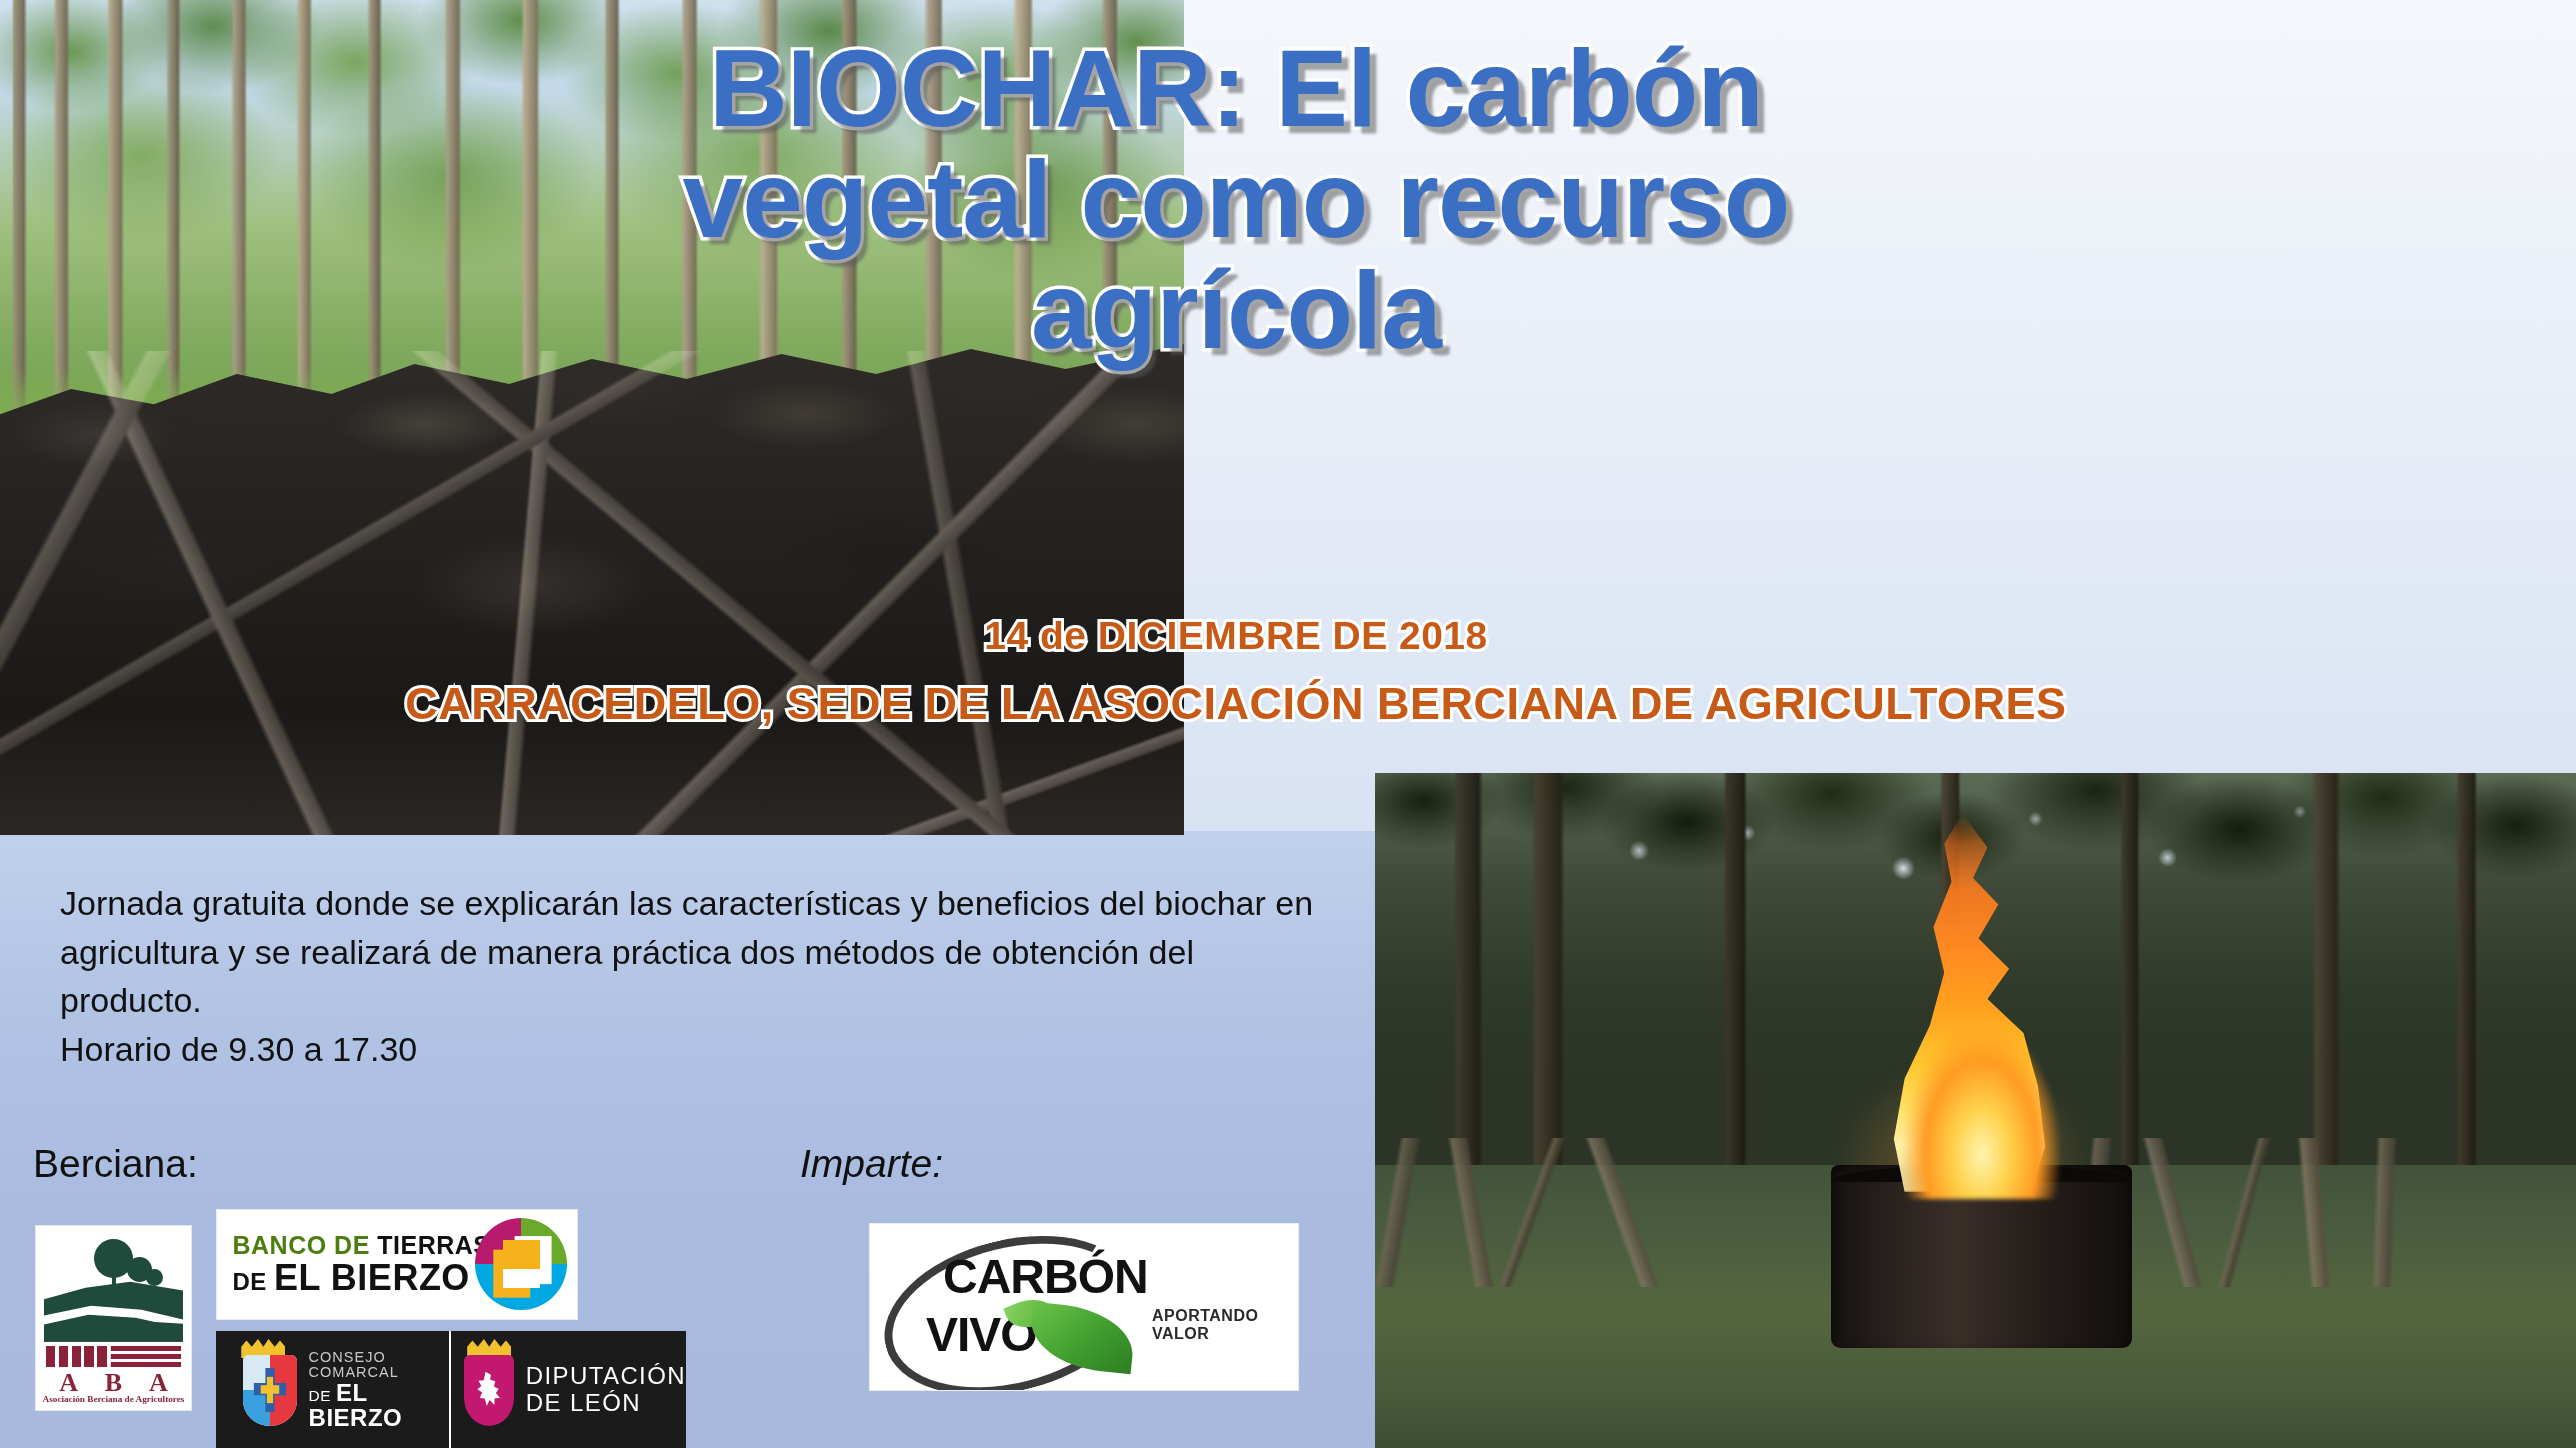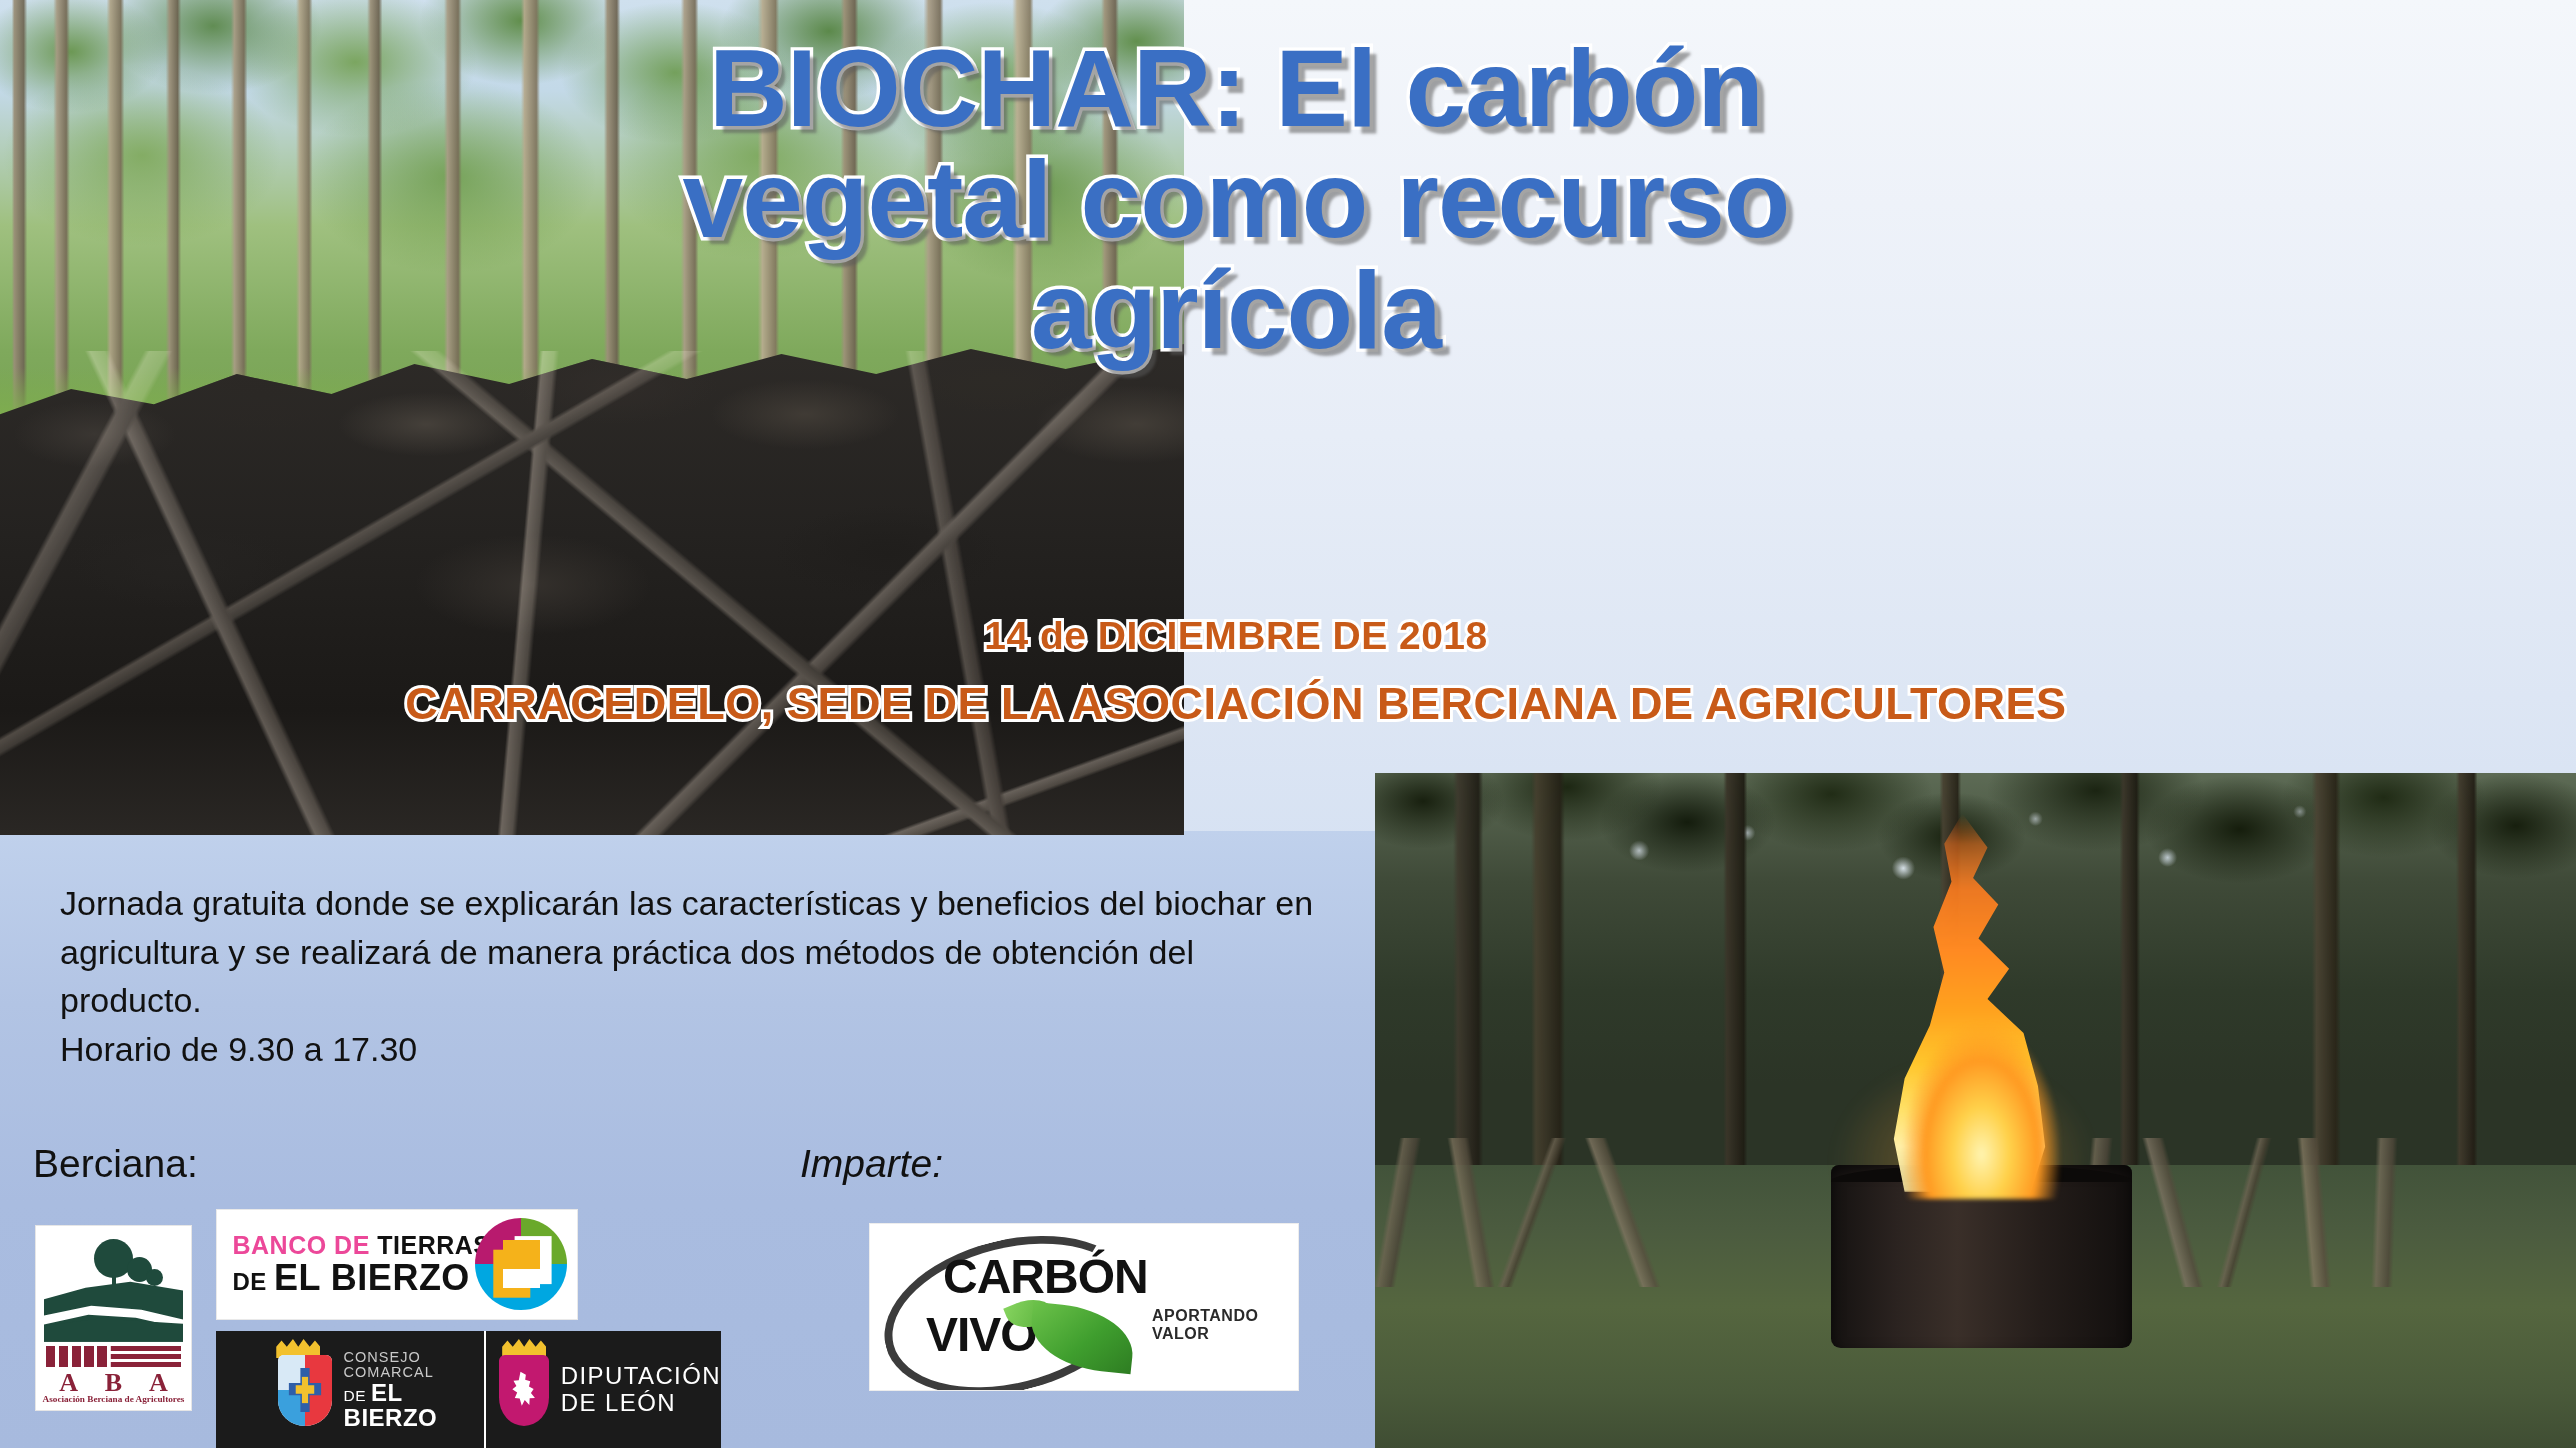--- a/index.html
+++ b/index.html
@@ -270,34 +270,34 @@
   .aba-sub{position:absolute;left:5.8px;right:5.8px;top:168px;text-align:center;
     color:#8a2239;font-family:"Liberation Serif", serif;font-size:9.2px;font-weight:bold;}
   
   .banco{
     position:absolute;left:216px;top:1209px;width:360px;height:109px;
     background:#ffffff;border:1px solid #e9e9e9;overflow:hidden;
     display:flex;align-items:center;
   }
   .banco-txt{margin-left:15.5px;line-height:1.0;}
   .banco-l1{font-size:25px;font-weight:bold;letter-spacing:0.5px;font-family:"Liberation Sans",sans-serif;}
-  .banco-l1 .g{color:#ec4899;}
+  .banco-l1 .g{color:#4d7c0f;}
   .banco-l1 .b{color:#111;}
   .banco-l2{font-size:36px;font-weight:bold;color:#111;letter-spacing:0.5px;margin-top:2.9px;font-family:"Liberation Sans",sans-serif;}
   .banco-l2 .sm{font-size:24px;}
   .banco-mark{position:absolute;right:9.7px;top:7.7px;width:92px;height:92px;border-radius:50%;overflow:hidden;
     background:conic-gradient(from 180deg,#00a7e1 0 25%,#b81a6e 25% 50%,#6aa92b 50% 75%,#00a7e1 75% 100%);}
   .banco-mark::after{content:"";position:absolute;left:30%;top:24%;width:40%;height:52%;
     background:
       linear-gradient(180deg,#f5b21a 0 60%,#ffffff 60% 100%);
     box-shadow:-9.7px 9.7px 0 0 #f5b21a, 11.6px -3.9px 0 0 #ffffff;}
   
   .instbar{
     position:absolute;left:216px;top:1331px;width:470px;height:118px;
-    background:#1b1b1b;display:flex;align-items:center;padding-left:35px;
+    background:#1b1b1b;display:flex;align-items:center;
   }
   .inst{display:flex;align-items:center;height:100%;}
   .inst-div{width:1.9px;height:100%;background:#ffffff;}
   .shield-ccb{position:relative;width:54px;height:71px;margin-left:13.5px;
     background:#ffffff;border-radius:5.8px 5.8px 50% 50%/5.8px 5.8px 36% 36%;overflow:hidden;}
   .shield-ccb .q{position:absolute;width:50%;height:50%;}
   .shield-ccb .q1{left:0;top:0;background:#d8e9f6;}
   .shield-ccb .q2{right:0;top:0;background:#e8383f;}
   .shield-ccb .q3{left:0;bottom:0;background:#3aa0dd;}
   .shield-ccb .q4{right:0;bottom:0;background:#e8383f;}

